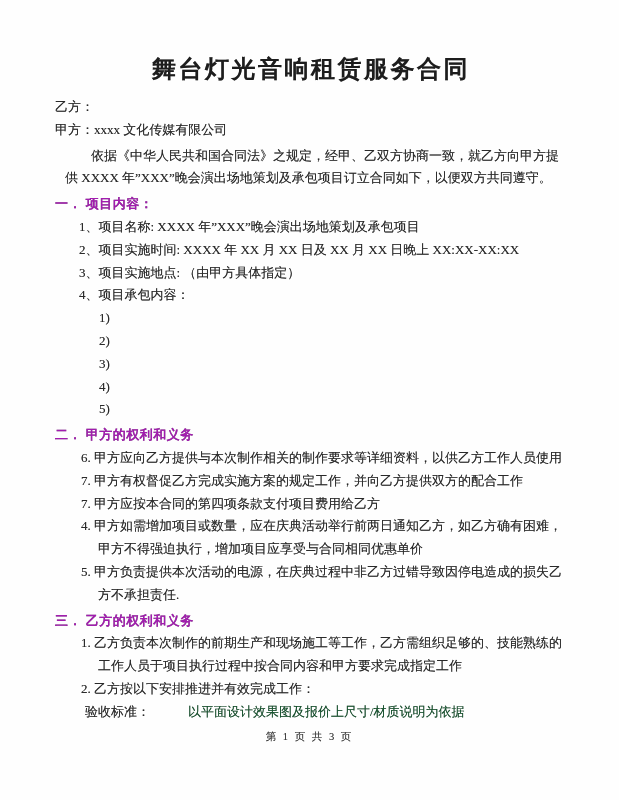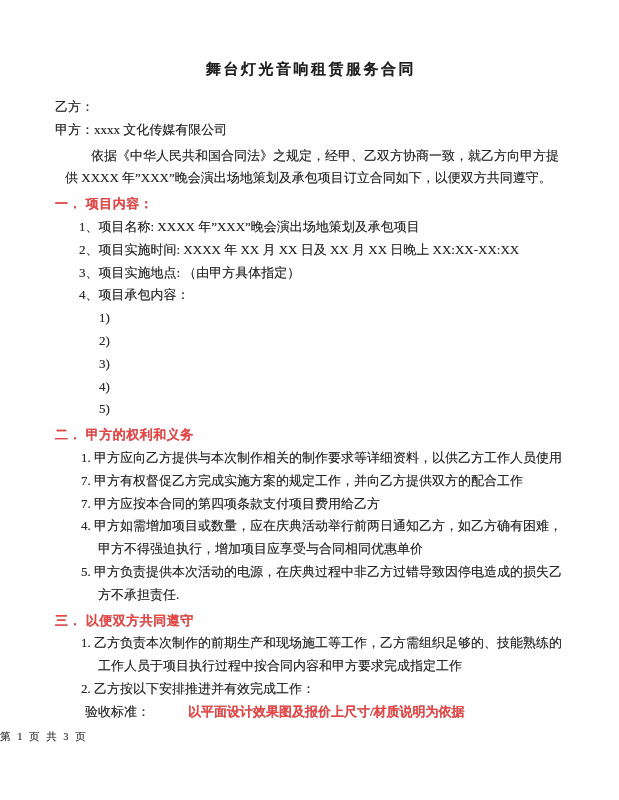--- a/index.html
+++ b/index.html
@@ -21,35 +21,35 @@
     position: absolute;
     left: 55px;
     top: 56px;
     width: 512px;
     font-size: 13px;
     line-height: 22.8px;
   }
   .doc-title {
     margin: 0 0 13px 0;
     text-align: center;
-    font-size: 15px;
+    font-size: 24px;
     font-weight: bold;
     letter-spacing: 2.5px;
     color: #1d1d1d;
     line-height: 27px;
   }
   .line { margin: 0; }
   .intro {
     margin: 3px 0 0 10px;
     text-indent: 2em;
   }
   .sec-heading {
     margin: 3px 0 0 0;
     font-weight: bold;
-    color: #ef4444;
+    color: #a21caf;
     letter-spacing: 0.5px;
   }
   .item {
     margin: 0 0 0 24px;
   }
   .subitem {
     margin: 0 0 0 44px;
   }
   .hitem {
     margin: 0 0 0 26px;
@@ -57,29 +57,29 @@
     text-indent: -17px;
   }
   .acceptance {
     margin: 0 0 0 30px;
   }
   .tab-gap {
     display: inline-block;
     width: 38px;
   }
   .bold-inline {
-    font-weight: bold;
-    color: #ef4444;
+    font-weight: normal;
+    color: #14532d;
   }
   .footer {
     position: absolute;
     top: 730px;
     left: 0;
     width: 619px;
-    text-align: left;
+    text-align: center;
     font-size: 10.5px;
     letter-spacing: 2px;
     color: #3a3a3a;
   }
 </style>
 </head>
 <body>
 
 <div class="page">
   <div class="content">
@@ -96,27 +96,27 @@
     <p class="line item">2、项目实施时间: XXXX 年 XX 月 XX 日及 XX 月 XX 日晚上 XX:XX-XX:XX</p>
     <p class="line item">3、项目实施地点: （由甲方具体指定）</p>
     <p class="line item">4、项目承包内容：</p>
     <p class="line subitem">1)</p>
     <p class="line subitem">2)</p>
     <p class="line subitem">3)</p>
     <p class="line subitem">4)</p>
     <p class="line subitem">5)</p>
 
     <p class="sec-heading">二． 甲方的权利和义务</p>
-    <p class="line hitem">1. 甲方应向乙方提供与本次制作相关的制作要求等详细资料，以供乙方工作人员使用</p>
+    <p class="line hitem">6. 甲方应向乙方提供与本次制作相关的制作要求等详细资料，以供乙方工作人员使用</p>
     <p class="line hitem">7. 甲方有权督促乙方完成实施方案的规定工作，并向乙方提供双方的配合工作</p>
     <p class="line hitem">7. 甲方应按本合同的第四项条款支付项目费用给乙方</p>
     <p class="line hitem">4. 甲方如需增加项目或数量，应在庆典活动举行前两日通知乙方，如乙方确有困难，甲方不得强迫执行，增加项目应享受与合同相同优惠单价</p>
     <p class="line hitem">5. 甲方负责提供本次活动的电源，在庆典过程中非乙方过错导致因停电造成的损失乙方不承担责任.</p>
 
-    <p class="sec-heading">三． 以便双方共同遵守</p>
+    <p class="sec-heading">三． 乙方的权利和义务</p>
     <p class="line hitem">1. 乙方负责本次制作的前期生产和现场施工等工作，乙方需组织足够的、技能熟练的工作人员于项目执行过程中按合同内容和甲方要求完成指定工作</p>
     <p class="line hitem">2. 乙方按以下安排推进并有效完成工作：</p>
     <p class="line acceptance"><span>验收标准：</span><span class="tab-gap"></span><span class="bold-inline">以平面设计效果图及报价上尺寸/材质说明为依据</span></p>
 
   </div>
 
   <div class="footer">第 1 页 共 3 页</div>
 </div>
 
 </body></html>

